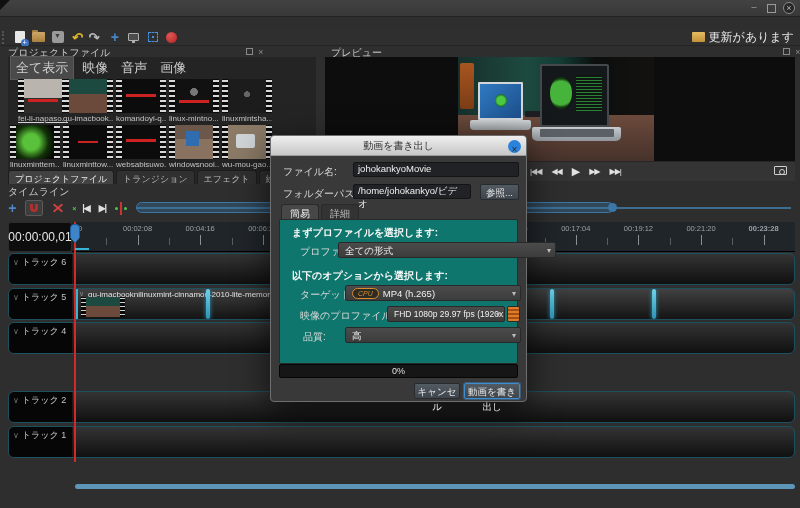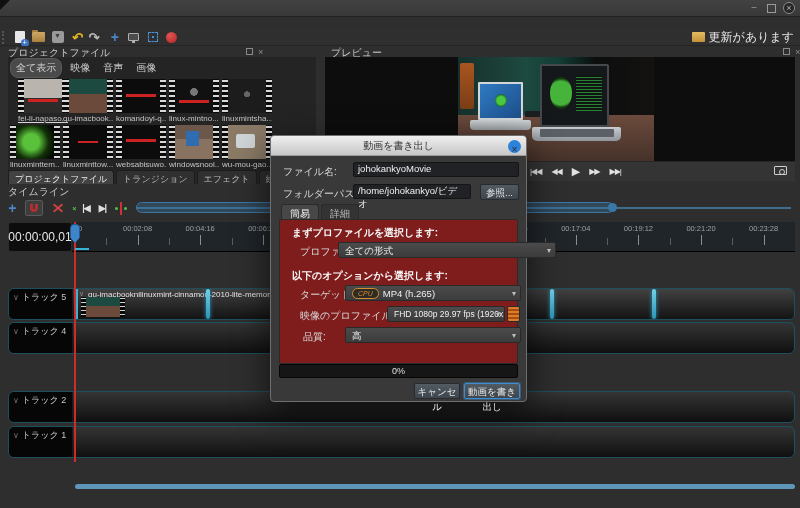--- a/index.html
+++ b/index.html
@@ -52,21 +52,21 @@
   .tb-update span { color:#e8e8e8; font-size:12px;font-family:Liberation Serif, serif; }
   
   .headerrow { position:absolute; left:0; top:46px; width:800px; height:11px; background:#2e2e2e; }
   .ph-label { position:absolute; top:0; font-size:10px; color:#c9c9c9; }
   .dockic { position:absolute; top:2px; display:flex; gap:5px; }
   .dk-float { width:7px; height:7px; border:1px solid #8a8a8a; background:transparent; }
   .dk-close { color:#8a8a8a; font-size:9px; line-height:8px; }
   
   .proj { position:absolute; left:8px; top:57px; width:308px; height:127px; background:#242424; }
   .filterrow { position:absolute; left:0; top:2px; width:100%; height:17px; display:flex; align-items:center; gap:3px; padding-left:2px; }
-  .ftab { padding:2px 5px; font-size:10px; color:#cfcfcf; border-radius:8px; }
+  .ftab { padding:2px 5px; font-size:13px; color:#cfcfcf; border-radius:0; }
   .ftab.sel { background:#4a4a4a; border:1px solid #5a5a5a; }
   .filter-input { flex:1; margin-right:4px; height:14px; background:#3a3a3a; border:1px solid #2a2a2a;
     border-radius:2px; color:#909090; font-size:9px; padding:0 4px; font-family:"Liberation Sans",sans-serif; }
   .thumbgrid { position:absolute; left:2px; top:22px; width:280px; }
   .thumb-cell { position:absolute; width:50px; }
   .film { width:50px; height:34px; background:#141414; border-radius:1px; position:relative; overflow:hidden; }
   .film::before, .film::after { content:""; position:absolute; top:0; bottom:0; width:6px;
     background:repeating-linear-gradient(#0a0a0a 0 1px, #d8d8d8 1px 3px, #0a0a0a 3px 5px); }
   .film::before { left:0; } .film::after { right:0; }
   .fimg { position:absolute; left:6px; right:6px; top:0; bottom:0; }
@@ -182,21 +182,21 @@
   .dlg-row-label { position:absolute; color:#d8d8d8; font-size:10px; }
   .dlg-input { position:absolute; height:15px; background:#202225; border:1px solid #141414;
     border-radius:2px; color:#efefef; font-size:9.5px; padding:0 4px; font-family:"Liberation Sans",sans-serif; }
   .dlg-btn { position:absolute; height:16px; background:linear-gradient(#525a62,#3e454c);
     border:1px solid #262b30; border-radius:2px; color:#ececec; font-size:9.5px; text-align:center;
     font-family:"Liberation Sans",sans-serif; }
   .dlg-tabs { position:absolute; left:10px; top:68px; display:flex; gap:2px; }
   .dlg-tab { padding:2px 8px; font-size:10px; color:#bdbdbd; background:#333; border:1px solid #2a2a2a;
     border-bottom:none; border-radius:3px 3px 0 0; }
   .dlg-tab.sel { background:#474747; color:#f2f2f2; }
-  .dlg-panel { position:absolute; left:8px; right:8px; top:83px; height:145px; background:#7f1d1d;
+  .dlg-panel { position:absolute; left:8px; right:8px; top:83px; height:145px; background:#0f766e;
     border:1px solid #2a2a2a; border-radius:0 2px 2px 2px; }
   .bold-label { position:absolute; left:12px; color:#fafafa; font-weight:bold; font-size:10px; }
   .combo { position:absolute; height:16px; background:linear-gradient(#4b4b4b,#3c3c3c);
     border:1px solid #292929; border-radius:2px; color:#efefef; font-size:9.5px; padding:2px 14px 0 6px; white-space:nowrap; overflow:hidden; }
   .combo::after { content:"▾"; position:absolute; right:4px; top:3px; color:#bdbdbd; font-size:8px; }
   .cpu-badge { display:inline-block; border:1px solid #d78f2e; color:#d78f2e; border-radius:7px;
     font-size:7px; padding:0 5px; margin-right:4px; line-height:9px; vertical-align:1px; background:#2e2a24; }
   .profile-edit-btn { position:absolute; width:13px; height:16px; border:1px solid #262b30; border-radius:2px;
     background:repeating-linear-gradient(#e07b2a 0 2px, #a44f12 2px 4px); }
   .progress { position:absolute; left:8px; right:8px; top:228px; height:14px; background:#161616;
@@ -426,25 +426,28 @@
       <i class="tick-minor" style="left: 472.5px;"></i>
       <span class="tick-label" style="left: 503.8px;">00:17:04</span>
       <i class="tick-major" style="left: 503.8px;"></i>
       <i class="tick-minor" style="left: 535.1px;"></i>
       <span class="tick-label" style="left: 566.4px;">00:19:12</span>
       <i class="tick-major" style="left: 566.4px;"></i>
       <i class="tick-minor" style="left: 597.7px;"></i>
       <span class="tick-label" style="left: 629px;">00:21:20</span>
       <i class="tick-major" style="left: 629px;"></i>
       <i class="tick-minor" style="left: 660.3px;"></i>
-      <span class="tick-label" style="left: 691.6px;">00:23:28</span>
+      <span class="tick-label" style="left: 691.6px; font-weight: bold;">00:23:28</span>
       <i class="tick-major" style="left: 691.6px;"></i>
     </div>
 
   <div class="tracks">
+      <div class="track-row" style="top: 0px;">
+        <div class="track-label"><span class="chev">∨</span><span>トラック 6</span></div>
+      </div>
       <div class="track-row" style="top: 34.5px;">
         <div class="track-label"><span class="chev">∨</span><span>トラック 5</span></div>
         <div class="clip">
           <span class="clip-chev">∨</span>
           <span class="clip-label">gu-imacbooknilinuxmint-cinnamon-2010-lite-memori2gbdemosh</span>
           <span class="clip-thumb">
             <i></i>
           </span>
           <i class="cutbar" style="left: 128px;"></i>
           <i class="cutbar" style="left: 472px;"></i>

